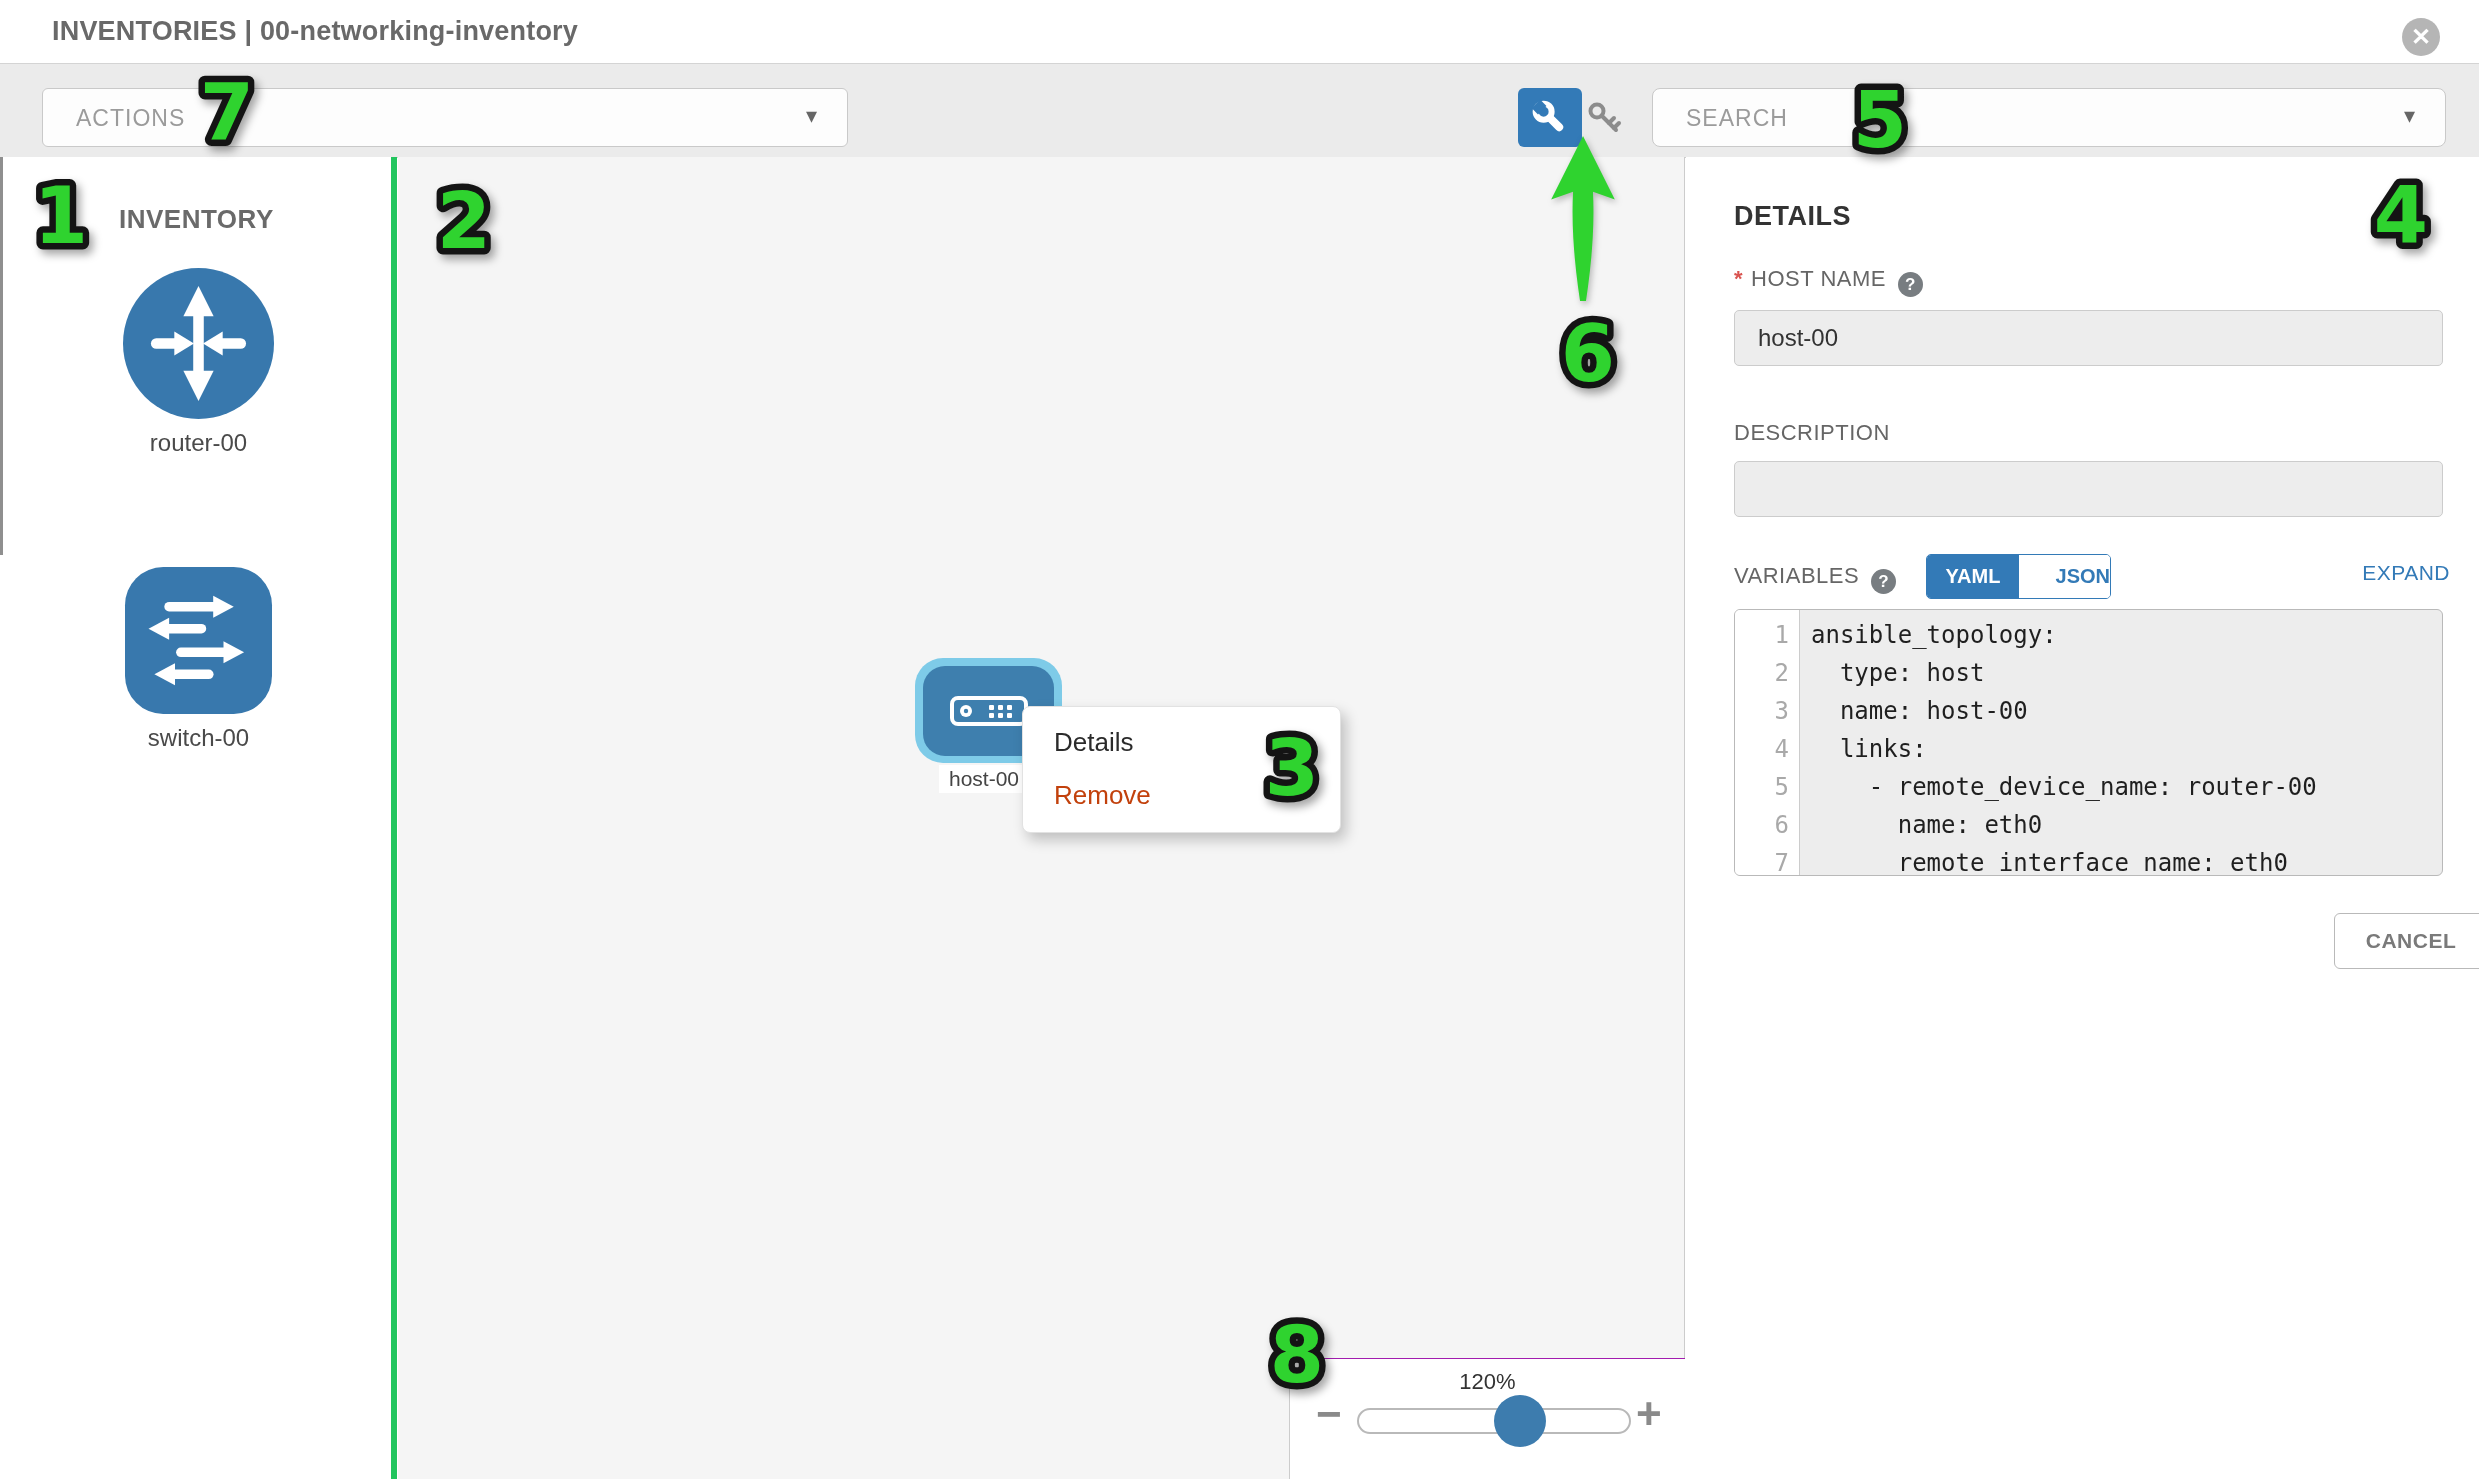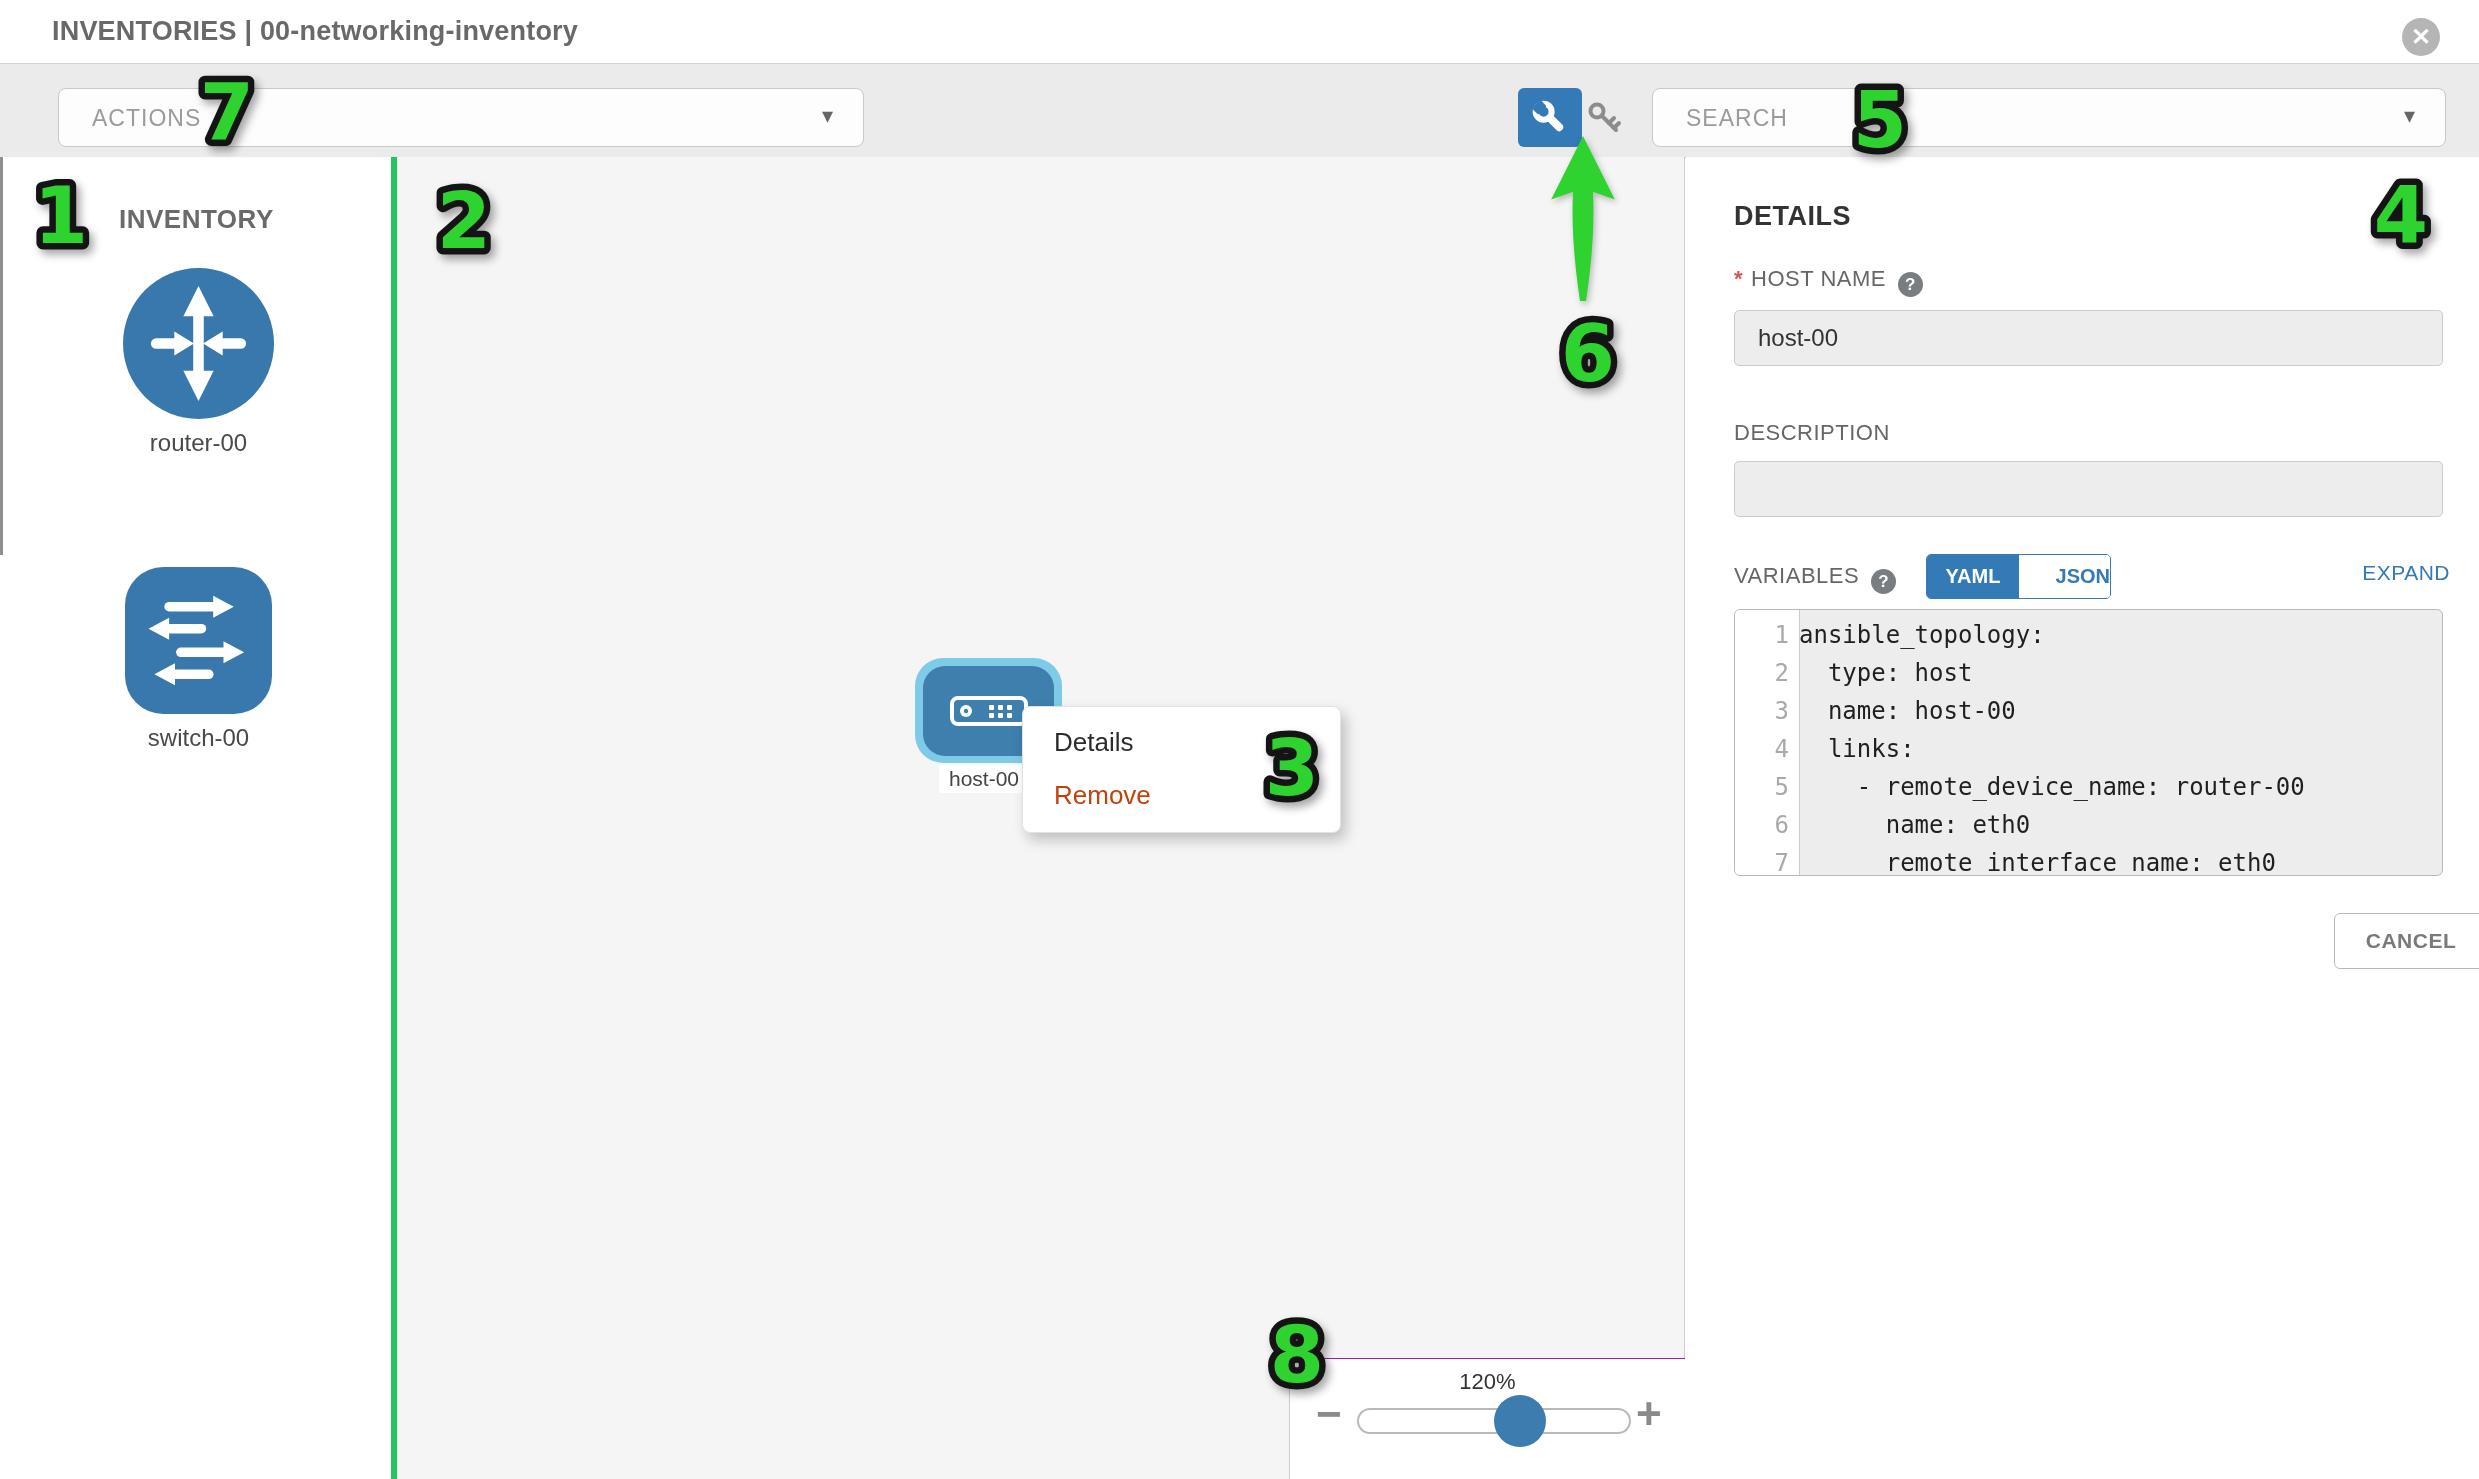--- a/index.html
+++ b/index.html
@@ -10,21 +10,21 @@
   .app-header{position:absolute;left:0;top:0;width:2480px;height:63px;background:#fff;border-bottom:1px solid #d4d4d4;}
   .app-title{position:absolute;left:52px;top:16px;font-size:27px;font-weight:bold;color:#696969;letter-spacing:0.2px;}
   .close-btn{position:absolute;left:2402px;top:18px;width:38px;height:38px;border-radius:50%;background:#b5b5b5;
     color:#fff;font-size:24px;font-weight:bold;display:flex;align-items:center;justify-content:center;cursor:pointer;}
 
   
   .toolbar{position:absolute;left:0;top:64px;width:2480px;height:93px;background:#ebebeb;border-bottom:1px solid #cfcfcf;}
   .combo{position:absolute;top:24px;height:59px;background:#fdfdfd;border:1px solid #c9c9c9;border-radius:8px;box-sizing:border-box;cursor:pointer;}
   .combo .combo-label{position:absolute;left:33px;top:16px;font-size:23px;color:#9b9b9b;letter-spacing:1px;}
   .combo .combo-caret{position:absolute;right:30px;top:14px;font-size:22px;color:#666;}
-  .actions-combo{left:58px;width:806px;}
+  .actions-combo{left:42px;width:806px;border-radius:6px;}
   .search-combo{left:1652px;width:794px;}
   .wrench-btn{position:absolute;left:1518px;top:24px;width:64px;height:59px;background:#337ab7;border-radius:6px;
     display:flex;align-items:center;justify-content:center;cursor:pointer;}
   .key-btn{position:absolute;left:1586px;top:36px;width:36px;height:36px;cursor:pointer;}
 
   
   .sidebar{position:absolute;left:0;top:157px;width:397px;height:1322px;background:#fff;border-right:6px solid #22c55e;box-sizing:border-box;}
   .sidebar-edge{position:absolute;left:0;top:0;width:3px;height:398px;background:#8f8f8f;}
   .sidebar-title{position:absolute;left:119px;top:47px;font-size:26px;font-weight:bold;color:#6a6a6a;letter-spacing:0.5px;}
   .palette-item{position:absolute;left:122px;width:153px;text-align:center;cursor:pointer;}
@@ -72,21 +72,21 @@
   .toggle span{display:block;height:43px;line-height:43px;font-size:20px;font-weight:bold;text-align:center;}
   .toggle .t-yaml{width:92px;background:#337ab7;color:#fff;}
   .toggle .t-json{width:91px;background:#fff;color:#337ab7;text-align:right;}
   .expand-link{position:absolute;right:30px;top:404px;font-size:21px;color:#337ab7;letter-spacing:0.5px;cursor:pointer;}
   .editor{position:absolute;left:48px;top:452px;width:709px;height:267px;background:#ededed;border:1px solid #b9b9b9;
     border-radius:6px;overflow:hidden;box-sizing:border-box;cursor:text;}
   .gutter-bg{position:absolute;left:0;top:0;width:64px;height:100%;background:#fff;border-right:1px solid #ccc;}
   .code-rows{position:absolute;left:0;top:6px;width:100%;}
   .code-row{display:flex;height:38px;line-height:38px;font-family:"DejaVu Sans Mono",monospace;font-size:24px;}
   .code-row .ln{width:64px;box-sizing:border-box;text-align:right;padding-right:10px;color:#a9a9a9;flex:none;}
-  .code-row .code{white-space:pre;color:#1f1f1f;}
+  .code-row .code{padding-left:12px;white-space:pre;color:#1f1f1f;}
   .cancel-btn{position:absolute;left:603px;top:756px;width:154px;height:56px;background:#fff;border:1px solid #b9b9b9;
     border-radius:6px;box-sizing:border-box;font-size:21px;font-weight:bold;color:#7a7a7a;letter-spacing:0.5px;
     display:flex;align-items:center;justify-content:center;cursor:pointer;margin-left:45px;}
 
   
   .ann{position:absolute;width:90px;height:90px;z-index:60;filter:drop-shadow(4px 5px 4px rgba(0,0,0,.35));pointer-events:none;}
   .ann text{font-family:"DejaVu Sans",sans-serif;font-weight:bold;font-size:78px;
     paint-order:stroke;stroke:#141414;stroke-width:13px;stroke-linejoin:round;fill:#2fd32f;}
   .ann-arrow{position:absolute;left:1542px;top:129px;z-index:60;filter:drop-shadow(2px 3px 3px rgba(0,0,0,.25));pointer-events:none;}
   .a1{left:16px;top:171px;} .a2{left:419px;top:176px;} .a3{left:1247px;top:723px;} .a4{left:2356px;top:170px;}

